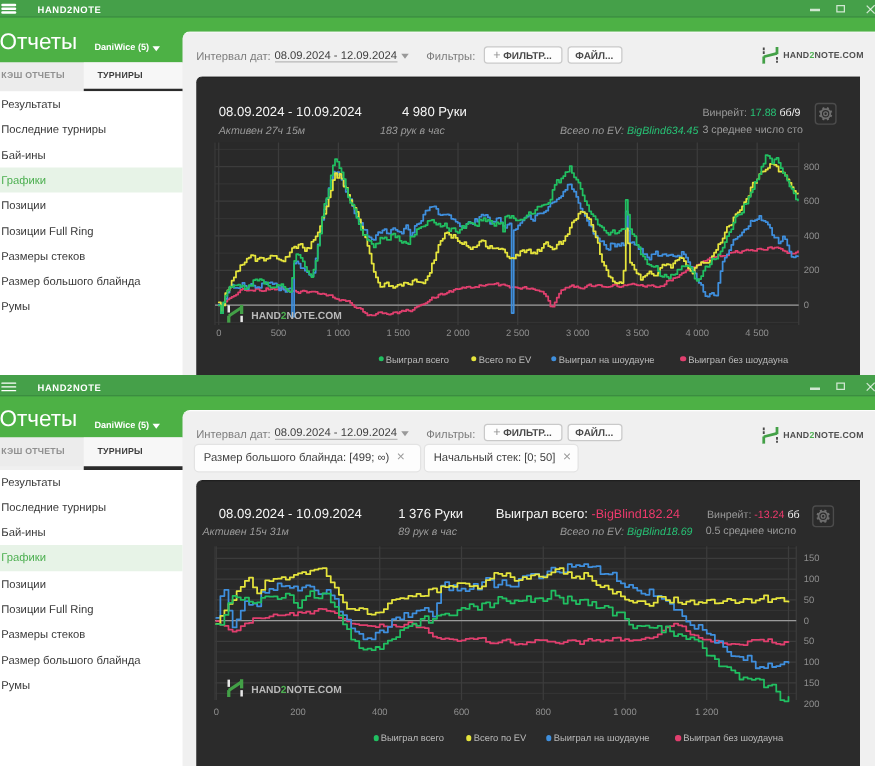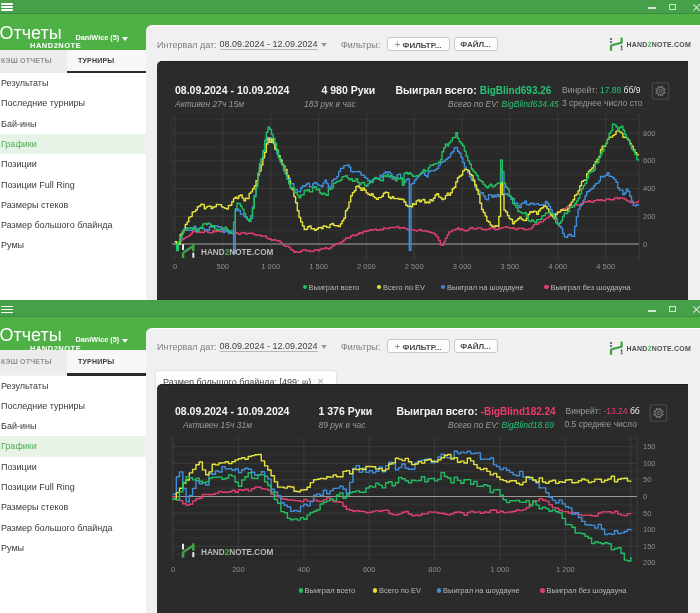--- a/index.html
+++ b/index.html
@@ -3,42 +3,42 @@
 <meta charset="utf-8">
 <style>
   * { margin:0; padding:0; box-sizing:border-box; }
   html,body { width:700px; height:613px; overflow:hidden; }
   body { font-family:"Liberation Sans",sans-serif; background:#f0f0f0; }
   #app { position:relative; width:700px; height:613px; overflow:hidden; }
   .abs { position:absolute; }
   .titlebar { left:0; width:700px; background:#45a049; border-bottom:1.2px solid #3b8d40; }
   .header { left:0; width:700px; background:#4db145; }
   .burger div { position:absolute; left:1px; width:12px; height:1.7px; background:#fff; border-radius:1px; }
-  .wtitle { color:#fff; font-weight:bold; font-size:7.5px; letter-spacing:.5px;margin-top:38px; }
+  .wtitle { color:#fff; font-weight:bold; font-size:7.5px; letter-spacing:.5px; }
   .wctl { color:rgba(255,255,255,.75); }
   .otch { color:#fff; font-size:18px; left:-0.5px; line-height:1; }
   .dani { color:#fff; font-weight:bold; font-size:7.3px; }
   .caret-w { width:0;height:0;border-left:3.5px solid transparent;border-right:3.5px solid transparent;border-top:4px solid #fff; }
   .caret-g { width:0;height:0;border-left:3.5px solid transparent;border-right:3.5px solid transparent;border-top:4px solid #999; }
   .tabs { left:0; width:146px; background:#ececec; }
   .tab1 { color:#8f8f8f; font-weight:bold; font-size:7px; letter-spacing:.2px; }
   .tab2 { color:#3c3c3c; font-weight:bold; font-size:7px; letter-spacing:.2px; }
   .tabact { background:#f7f7f7; }
   .tabline { background:#2b2b2b; }
   .menu { left:0; width:146px; background:#fff; }
   .menu .it { position:absolute; left:0; width:146px; height:20.3px; line-height:20.3px; padding-left:1px; font-size:9px; color:#3a3a3a; white-space:nowrap; }
   .menu .hl { background:#e7f3e7; color:#4caf50; }
   .card { background:#f0f0f0; border-radius:6px 0 0 0; left:146px; width:554px; }
   .tblbl { color:#7d7d7d; font-size:9px; white-space:nowrap; }
   .tbval { color:#3f3f3f; font-size:9px; border-bottom:1px solid #b8b8b8; white-space:nowrap; }
   .btn { position:absolute; background:#fdfdfd; border:1px solid #c9c9c9; border-radius:3px; color:#4a4a4a; font-size:8px; font-weight:bold; text-align:center; white-space:nowrap; }
-  .chip { position:absolute; background:#fdfdfd; border-radius:3px; color:#3f3f3f; font-size:9px; white-space:nowrap; box-shadow:0 0 0 1px #e3e3e3;margin-top:15px; }
+  .chip { position:absolute; background:#fdfdfd; border-radius:3px; color:#3f3f3f; font-size:9px; white-space:nowrap; box-shadow:0 0 0 1px #e3e3e3; }
   .chipx { color:#9a9a9a; font-weight:normal; }
   .panel { background:#2b2b2b; border-radius:5px 0 0 0; left:157px; width:531px; border-top:1px solid #1f1f1f; }
-  .s-big { color:#f5f5f5; font-weight:bold; font-size:10.5px; white-space:nowrap; }
+  .s-big { color:#f5f5f5; font-weight:normal; font-size:10.5px; white-space:nowrap; }
   .s-val { font-size:10px; }
   .s-sub { color:#9b9b9b; font-size:8.5px; white-space:nowrap;font-style:italic; }
   .s-lbl { color:#9b9b9b; font-size:8.5px; white-space:nowrap; }
   .s-grn { color:#27c275; }
   .s-pnk { color:#ee3a6d; }
   .s-wht { color:#f0f0f0; }
   .leg { position:absolute; font-size:7.5px; color:#b9b9b9; white-space:nowrap; }
   .dot { position:absolute; width:4.5px; height:4.5px; border-radius:50%; }
 </style>
 </head>
@@ -93,21 +93,20 @@
   <div class="abs caret-g" style="left:321px;top:43px"></div>
   <div class="abs tblbl" style="left:341px;top:39.5px">Фильтры:</div>
   <div class="btn" style="left:386.5px;top:36.5px;width:63px;height:14.5px;line-height:13.5px"><span style="color:#909090;font-weight:normal;font-size:10px">+</span> ФИЛЬТР...</div>
   <div class="btn" style="left:453.5px;top:36.5px;width:44px;height:14.5px;line-height:13.5px">ФАЙЛ...</div>
 
   <div class="abs panel" style="top:61px;height:239px"></div>
   <div class="abs s-big" style="left:175px;top:83.5px">08.09.2024 - 10.09.2024</div>
   <div class="abs s-sub" style="left:175px;top:98.5px">Активен 27ч 15м</div>
   <div class="abs s-big" style="left:321.5px;top:83.5px">4 980 Руки</div>
   <div class="abs s-sub" style="left:304px;top:98.5px">183 рук в час</div>
-  <div class="abs s-big" style="left:395.5px;top:83.5px">Выиграл всего: <span class="s-grn s-val">BigBlind693.26</span></div>
   <div class="abs s-sub" style="left:448px;top:98.5px">Всего по EV: <span class="s-grn">BigBlind634.45</span></div>
   <div class="abs s-lbl" style="left:562px;top:85px">Винрейт: <span class="s-grn">17.88</span> <span class="s-wht">бб/9</span></div>
   <div class="abs s-lbl" style="left:562px;top:97.5px">3 среднее число сто</div>
 
   <div class="dot" style="left:302.5px;top:284.5px;background:#21bf61"></div>
   <div class="leg" style="left:308.5px;top:282.5px">Выиграл всего</div>
   <div class="dot" style="left:376.5px;top:284.5px;background:#e5e43c"></div>
   <div class="leg" style="left:383px;top:282.5px">Всего по EV</div>
   <div class="dot" style="left:440.5px;top:284.5px;background:#3f8fdd"></div>
   <div class="leg" style="left:447px;top:282.5px">Выиграл на шоудауне</div>
@@ -158,24 +157,25 @@
   </div>
 
   <div class="abs tblbl" style="left:157px;top:341.5px">Интервал дат:</div>
   <div class="abs tbval" style="left:219.5px;top:341px">08.09.2024 - 12.09.2024</div>
   <div class="abs caret-g" style="left:321px;top:345px"></div>
   <div class="abs tblbl" style="left:341px;top:341.5px">Фильтры:</div>
   <div class="btn" style="left:386.5px;top:338.5px;width:63px;height:14.5px;line-height:13.5px"><span style="color:#909090;font-weight:normal;font-size:10px">+</span> ФИЛЬТР...</div>
   <div class="btn" style="left:453.5px;top:338.5px;width:44px;height:14.5px;line-height:13.5px">ФАЙЛ...</div>
 
   <div class="chip" style="left:156px;top:356px;width:180px;height:21px;line-height:21px;padding-left:7px">Размер большого блайнда: [499; ∞)<span class="chipx" style="margin-left:6px;font-size:11px">×</span></div>
+  <div class="chip" style="left:340px;top:356px;width:122px;height:21px;line-height:21px;padding-left:7px">Начальный стек: [0; 50]<span class="chipx" style="margin-left:6px;font-size:11px">×</span></div>
 
   <div class="abs panel" style="top:384px;height:229px"></div>
   <div class="abs s-big" style="left:175px;top:404.5px">08.09.2024 - 10.09.2024</div>
-  <div class="abs s-sub" style="left:183px;top:419.5px">Активен 15ч 31м</div>
+  <div class="abs s-sub" style="left:162px;top:419.5px">Активен 15ч 31м</div>
   <div class="abs s-big" style="left:318.5px;top:404.5px">1 376 Руки</div>
   <div class="abs s-sub" style="left:318.5px;top:419.5px">89 рук в час</div>
   <div class="abs s-big" style="left:396.5px;top:404.5px">Выиграл всего: <span class="s-pnk s-val">-BigBlind182.24</span></div>
   <div class="abs s-sub" style="left:448px;top:419.5px">Всего по EV: <span class="s-grn">BigBlind18.69</span></div>
   <div class="abs s-lbl" style="left:565.5px;top:406px">Винрейт: <span class="s-pnk">-13.24</span> <span class="s-wht">бб</span></div>
   <div class="abs s-lbl" style="left:564.5px;top:418.5px">0.5 среднее число</div>
 
   <div class="dot" style="left:298.5px;top:588px;background:#21bf61"></div>
   <div class="leg" style="left:304.5px;top:586px">Выиграл всего</div>
   <div class="dot" style="left:372.5px;top:588px;background:#e5e43c"></div>

